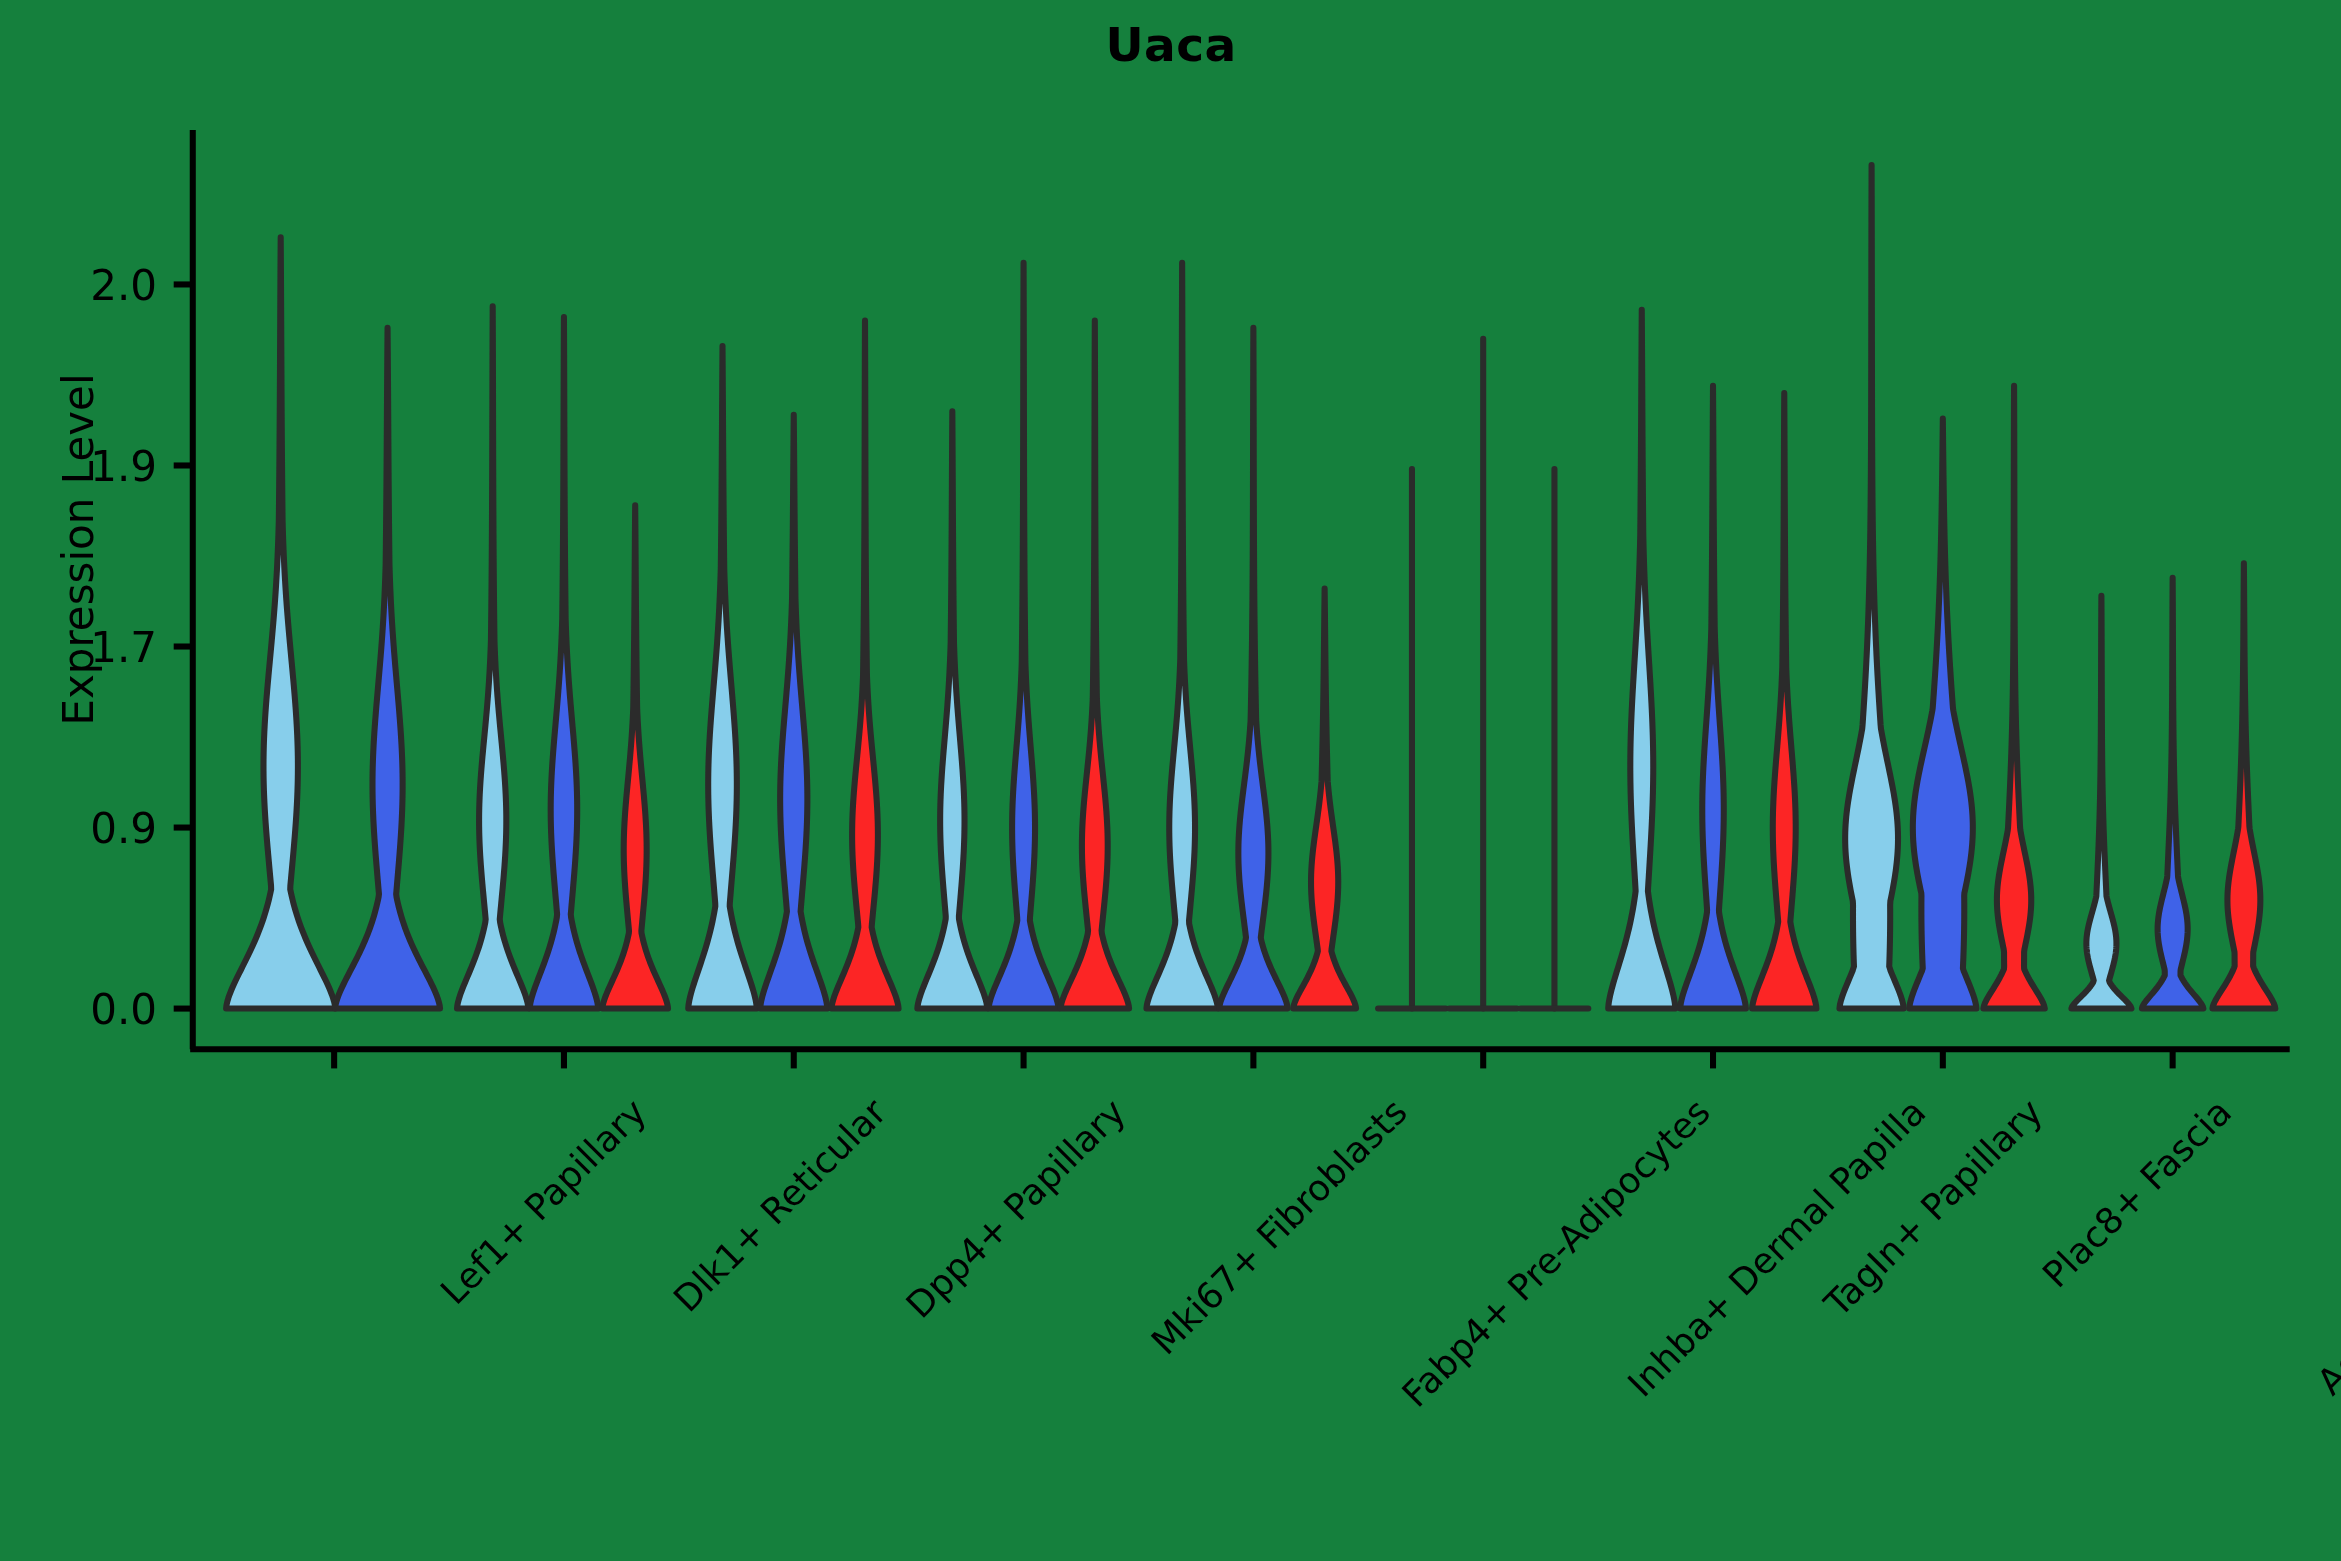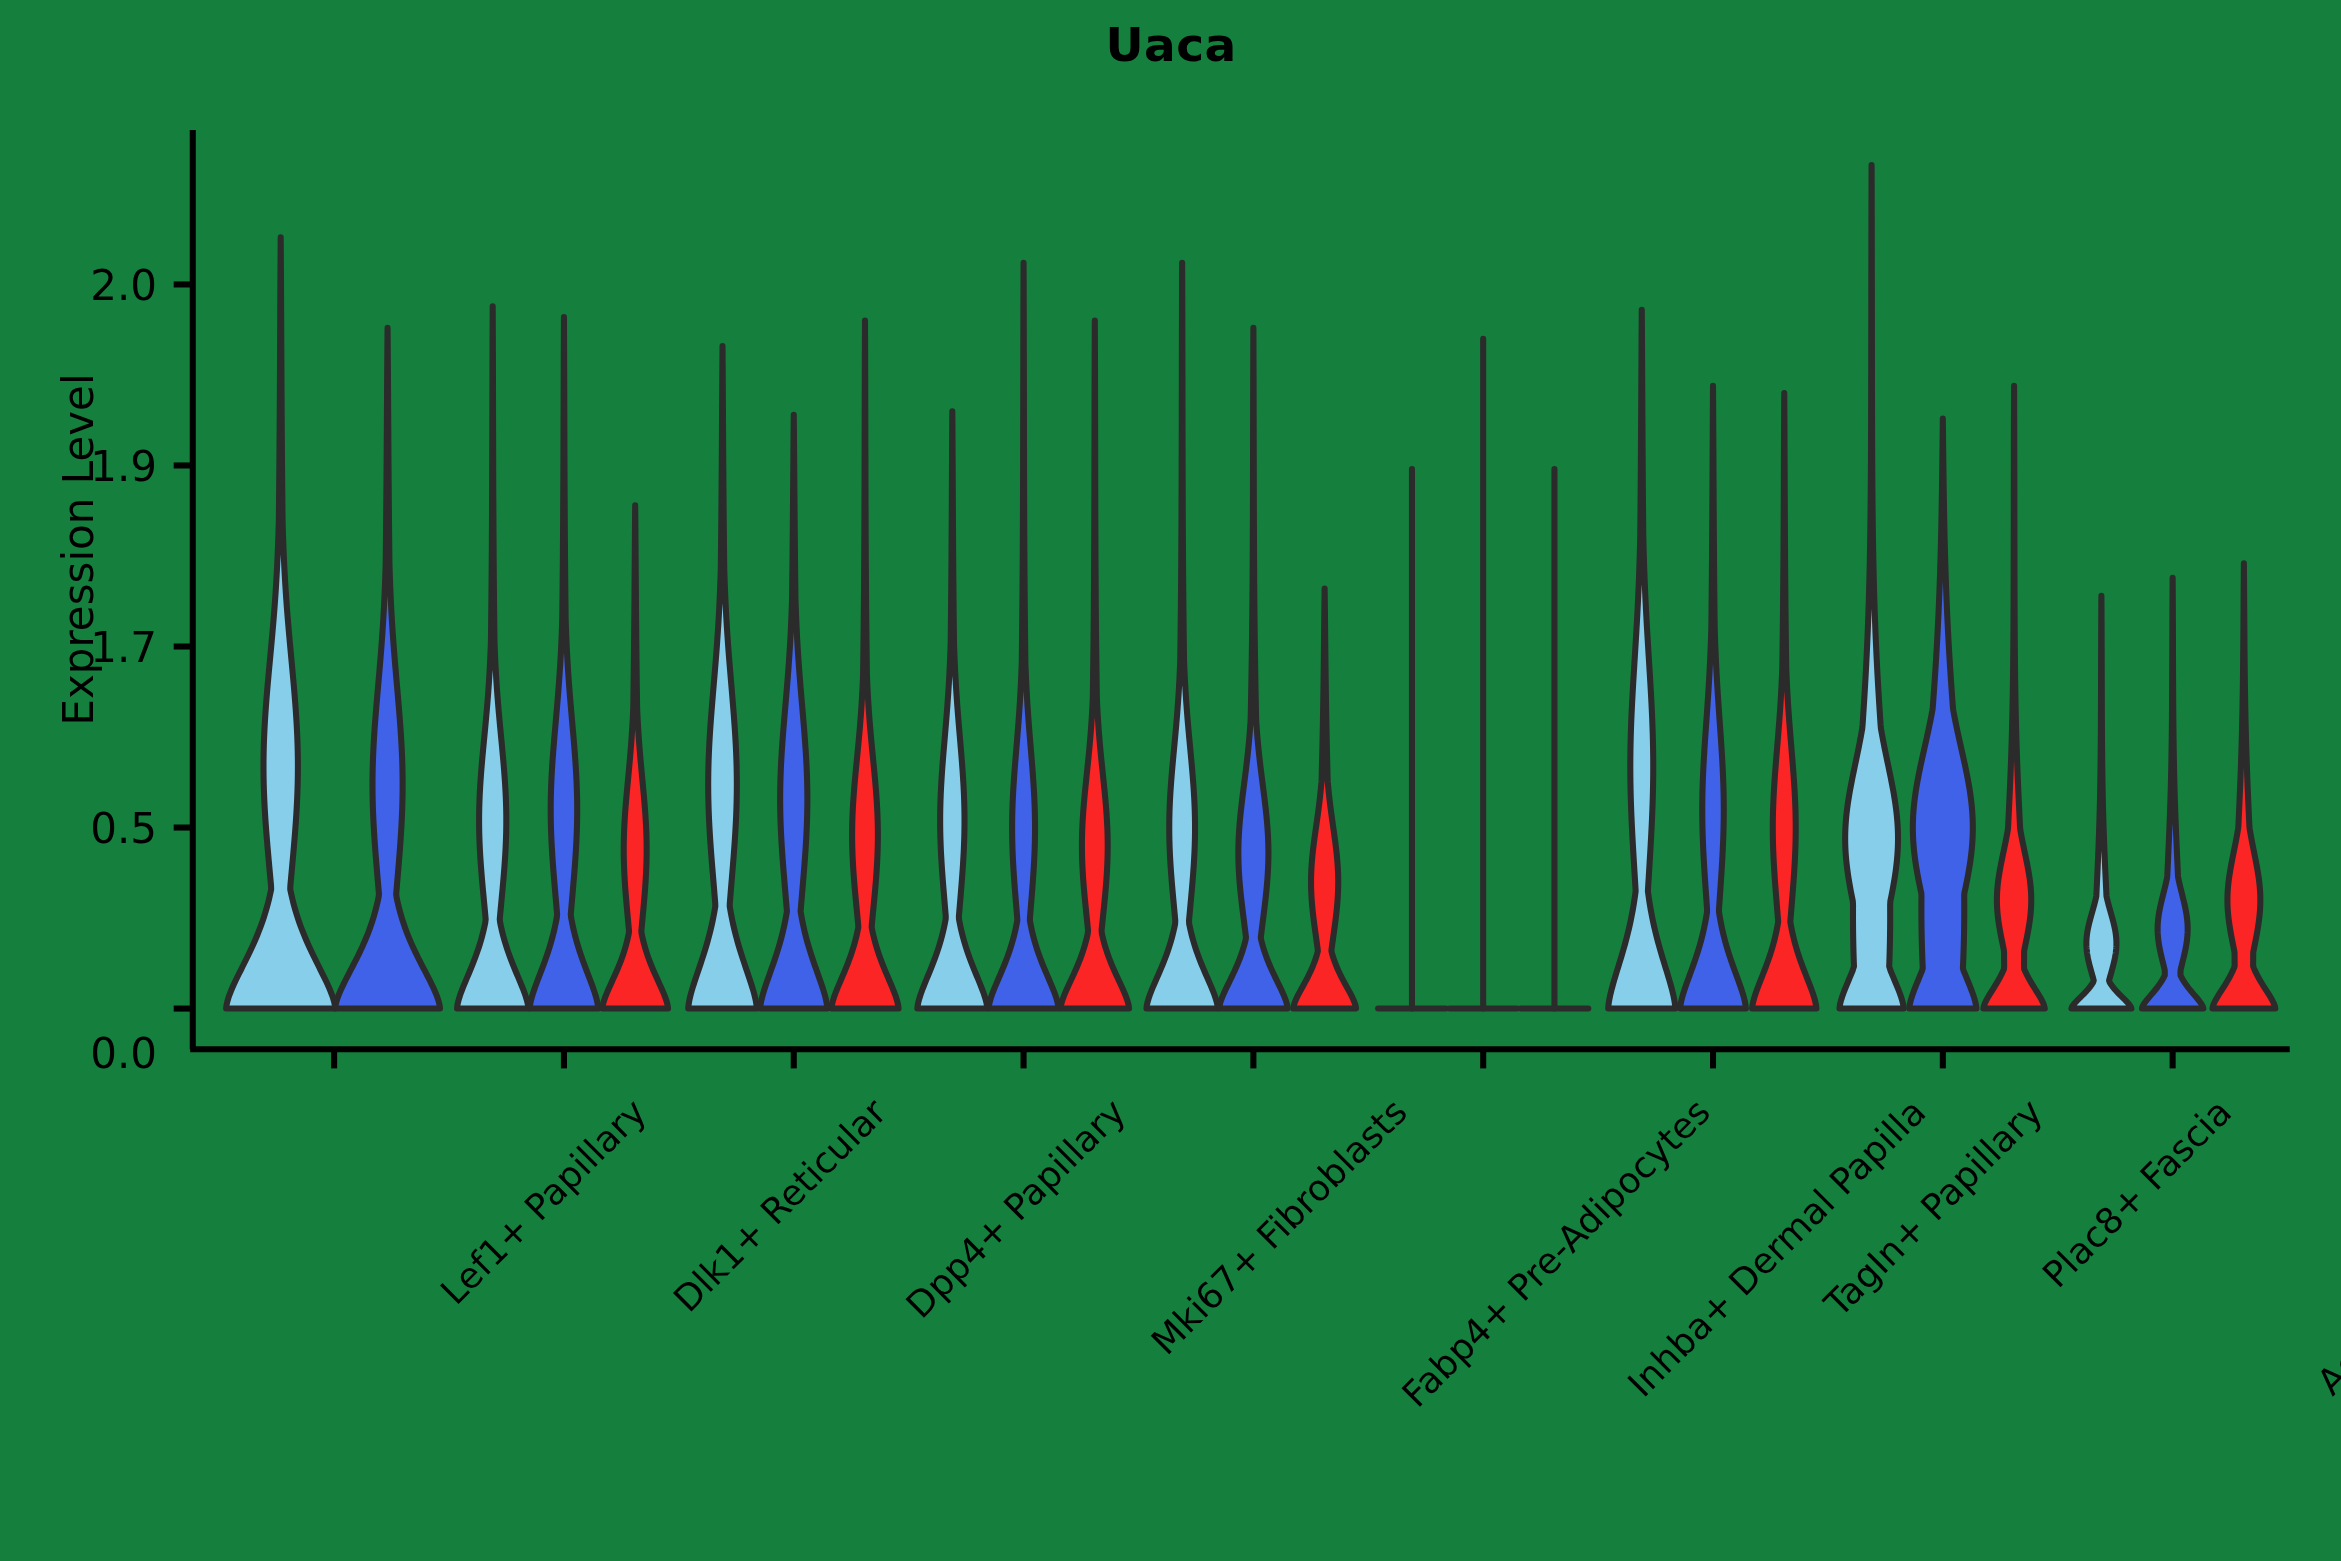--- a/index.html
+++ b/index.html
@@ -29,22 +29,22 @@
 </head>
 <body>
 
 <div id="stage">
 
   <div id="plot-title">Uaca</div>
 
   <div id="ylabel">Expression Level</div>
 
   <div id="ytick-labels">
-      <div class="ytick-label" style="top: 1009px; margin-top: 44px;">0.0</div>
-      <div class="ytick-label" style="top: 828px;">0.5</div>
+      <div class="ytick-label" style="top: 1009px;">0.0</div>
+      <div class="ytick-label" style="top: 828px;">0.9</div>
       <div class="ytick-label" style="top: 647px;">1.7</div>
       <div class="ytick-label" style="top: 466px;">1.9</div>
       <div class="ytick-label" style="top: 285px;">2.0</div>
     </div>
 
   <svg class="plot-svg" id="plot-svg" width="2342" height="1561" viewBox="0 0 2700 1800">
       <line x1="222" y1="150" x2="222" y2="1210" stroke="#000" stroke-width="7"></line>
       <line x1="219" y1="1210" x2="2640" y2="1210" stroke="#000" stroke-width="7"></line>
       <line x1="200" y1="1163" x2="222" y2="1163" stroke="#000" stroke-width="7"></line>
       <line x1="200" y1="954.25" x2="222" y2="954.25" stroke="#000" stroke-width="7"></line>

